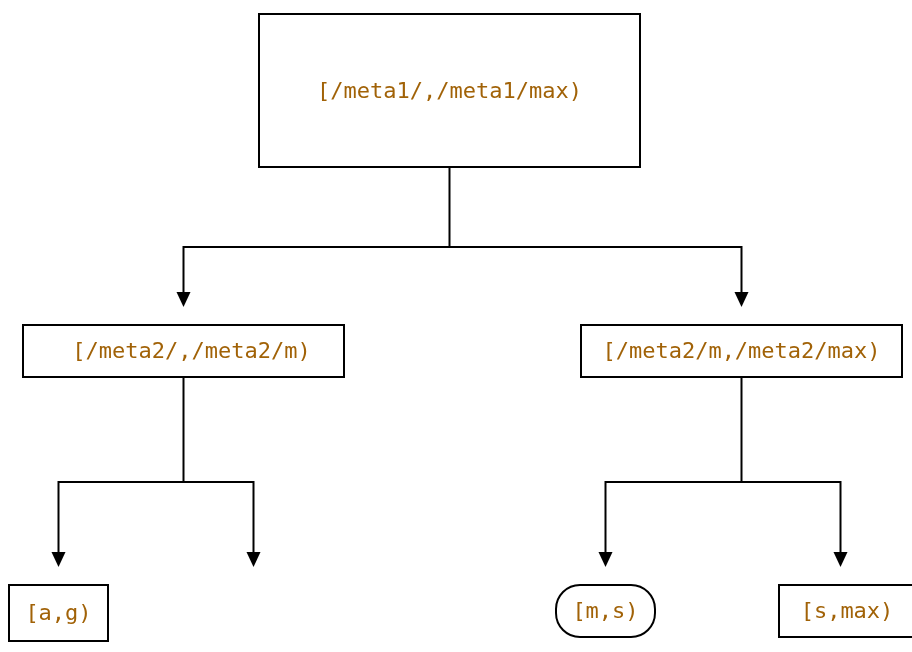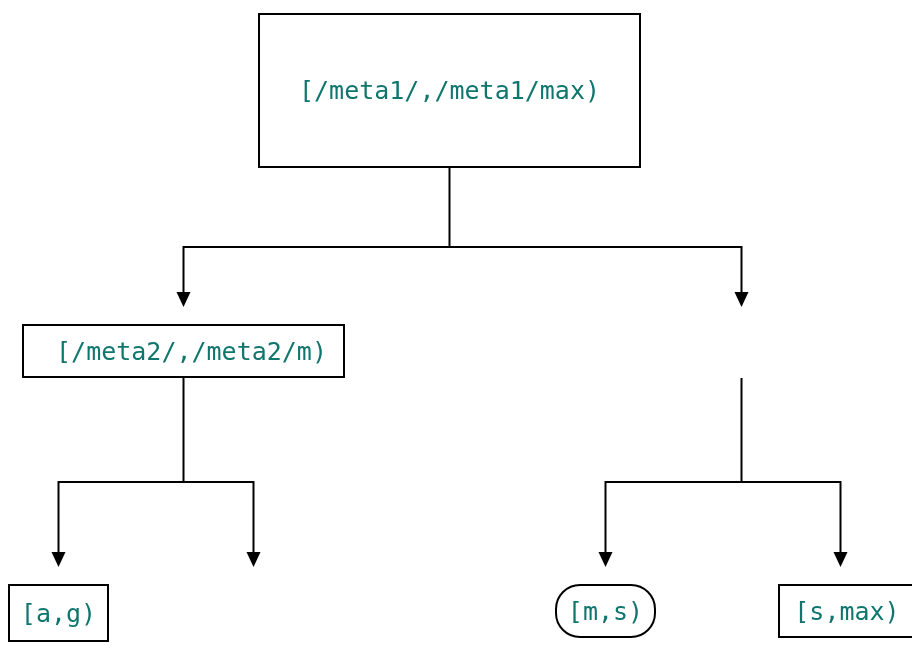--- a/index.html
+++ b/index.html
@@ -32,22 +32,22 @@
     stroke: none;
   }
   .node {
     position: absolute;
     box-sizing: border-box;
     border: 2px solid #000000;
     background: #ffffff;
     display: flex;
     align-items: center;
     justify-content: center;
-    color: #0f766e;
-    font-size: 25px;
+    color: #a16207;
+    font-size: 22px;
     line-height: 1;
     white-space: nowrap;
   }
   .node-root  { left: 258px; top: 13px;  width: 383px; height: 155px; }
   .node-n2l   { left: 22px;  top: 324px; width: 323px; height: 54px; padding-left: 16px; }
   .node-n2r   { left: 580px; top: 324px; width: 323px; height: 54px; }
   .node-leaf1 { left: 8px;   top: 584px; width: 101px; height: 58px; }
   .node-leaf2 { left: 203px; top: 584px; width: 101px; height: 54px; }
   .node-leaf3 { left: 555px; top: 584px; width: 101px; height: 54px; border-radius: 25px; }
   .node-leaf4 { left: 778px; top: 584px; width: 138px; height: 54px; }
@@ -82,20 +82,23 @@
   </svg>
 
   <div class="node node-root">
     <span>[/meta1/,/meta1/max)</span>
   </div>
 
   <div class="node node-n2l">
     <span>[/meta2/,/meta2/m)</span>
   </div>
 
+  <div class="node node-n2r">
+    <span>[/meta2/m,/meta2/max)</span>
+  </div>
 
   <div class="node node-leaf1">
     <span>[a,g)</span>
   </div>
 
 
   <div class="node node-leaf3">
     <span>[m,s)</span>
   </div>
 

